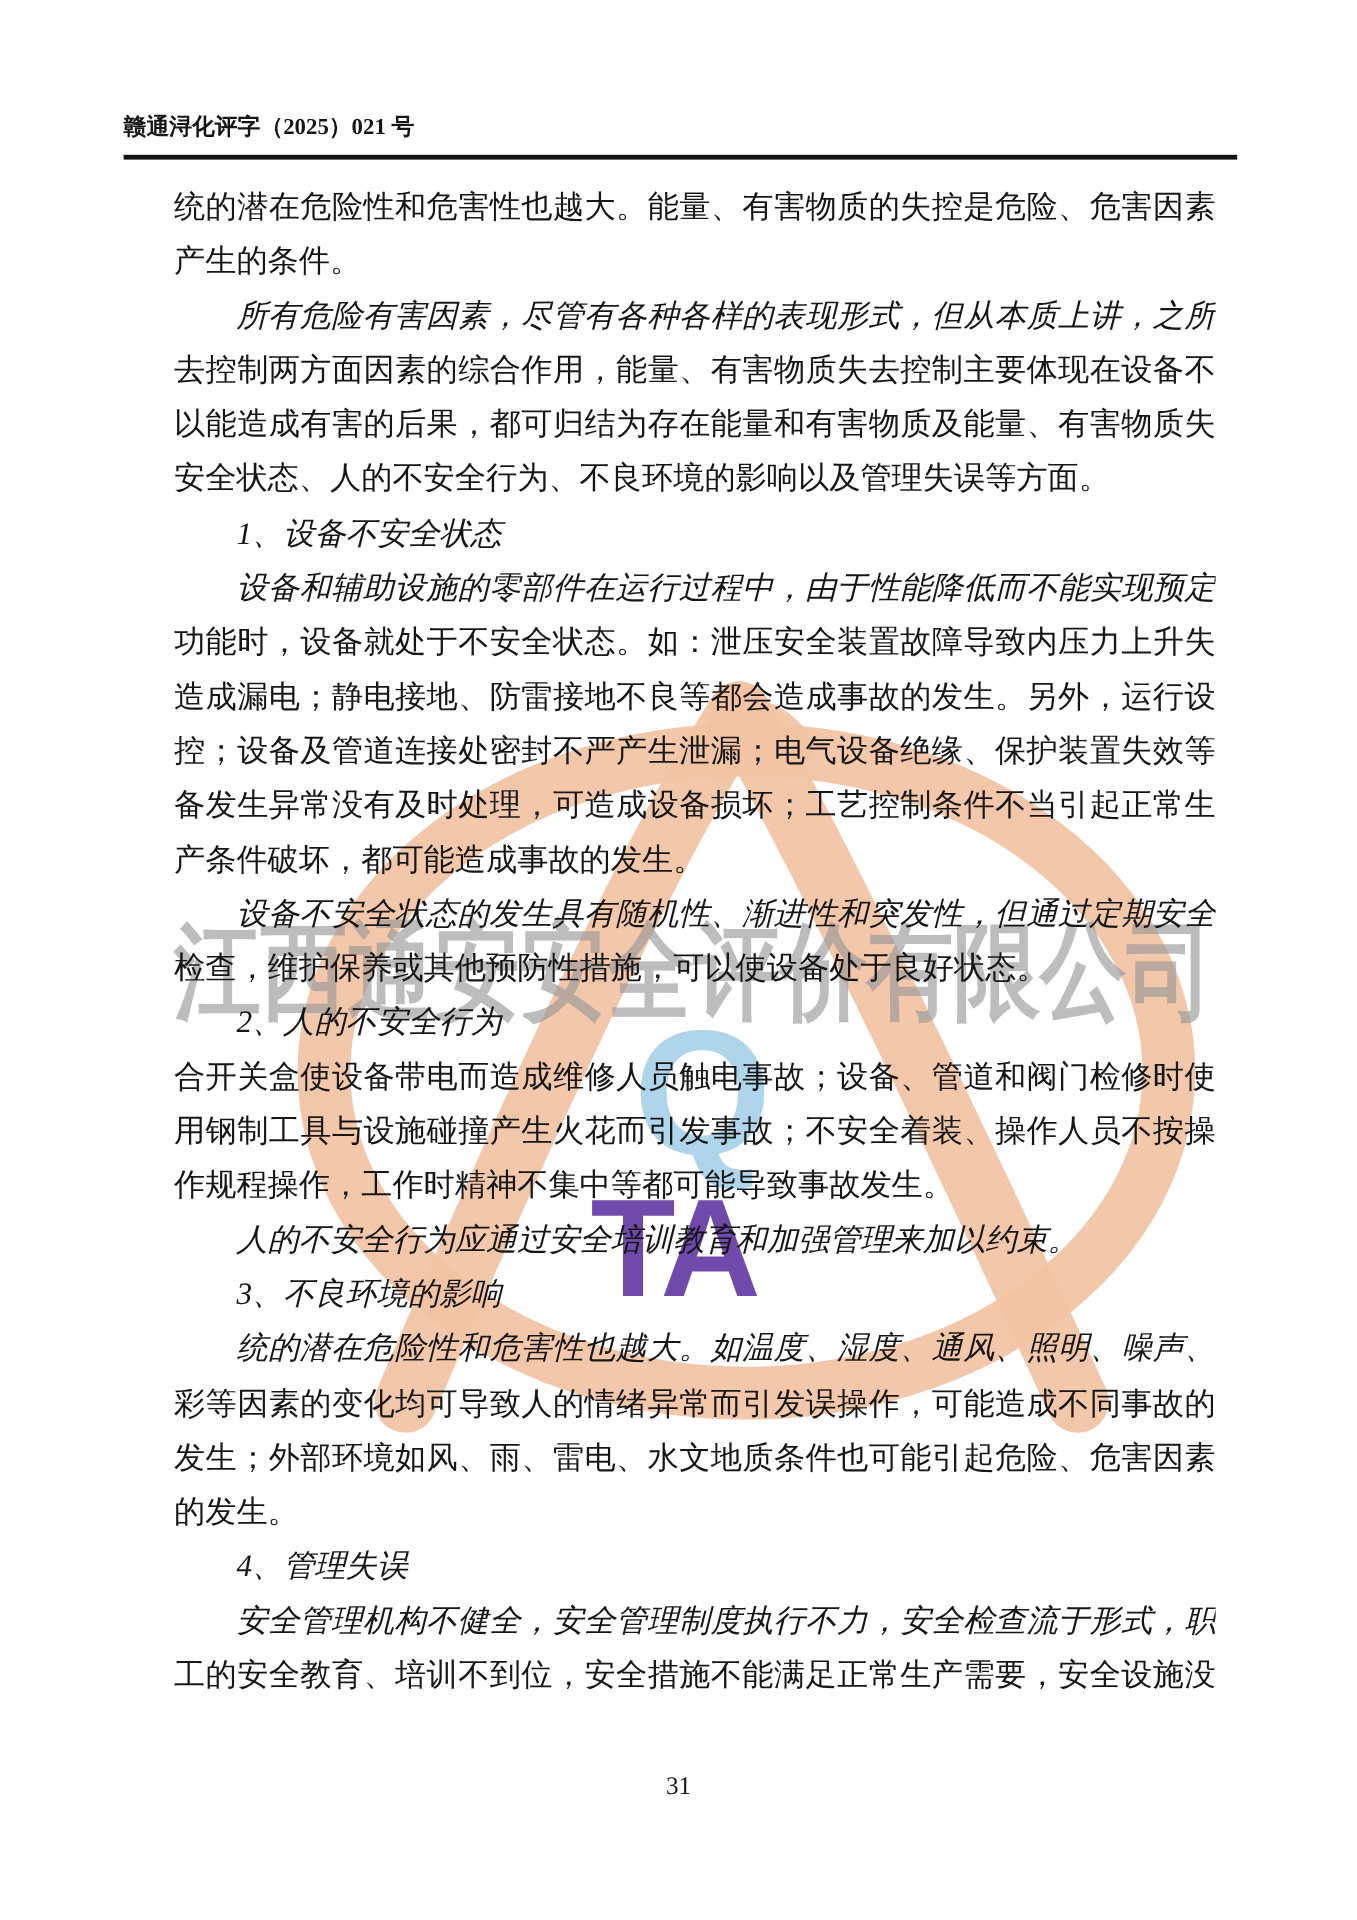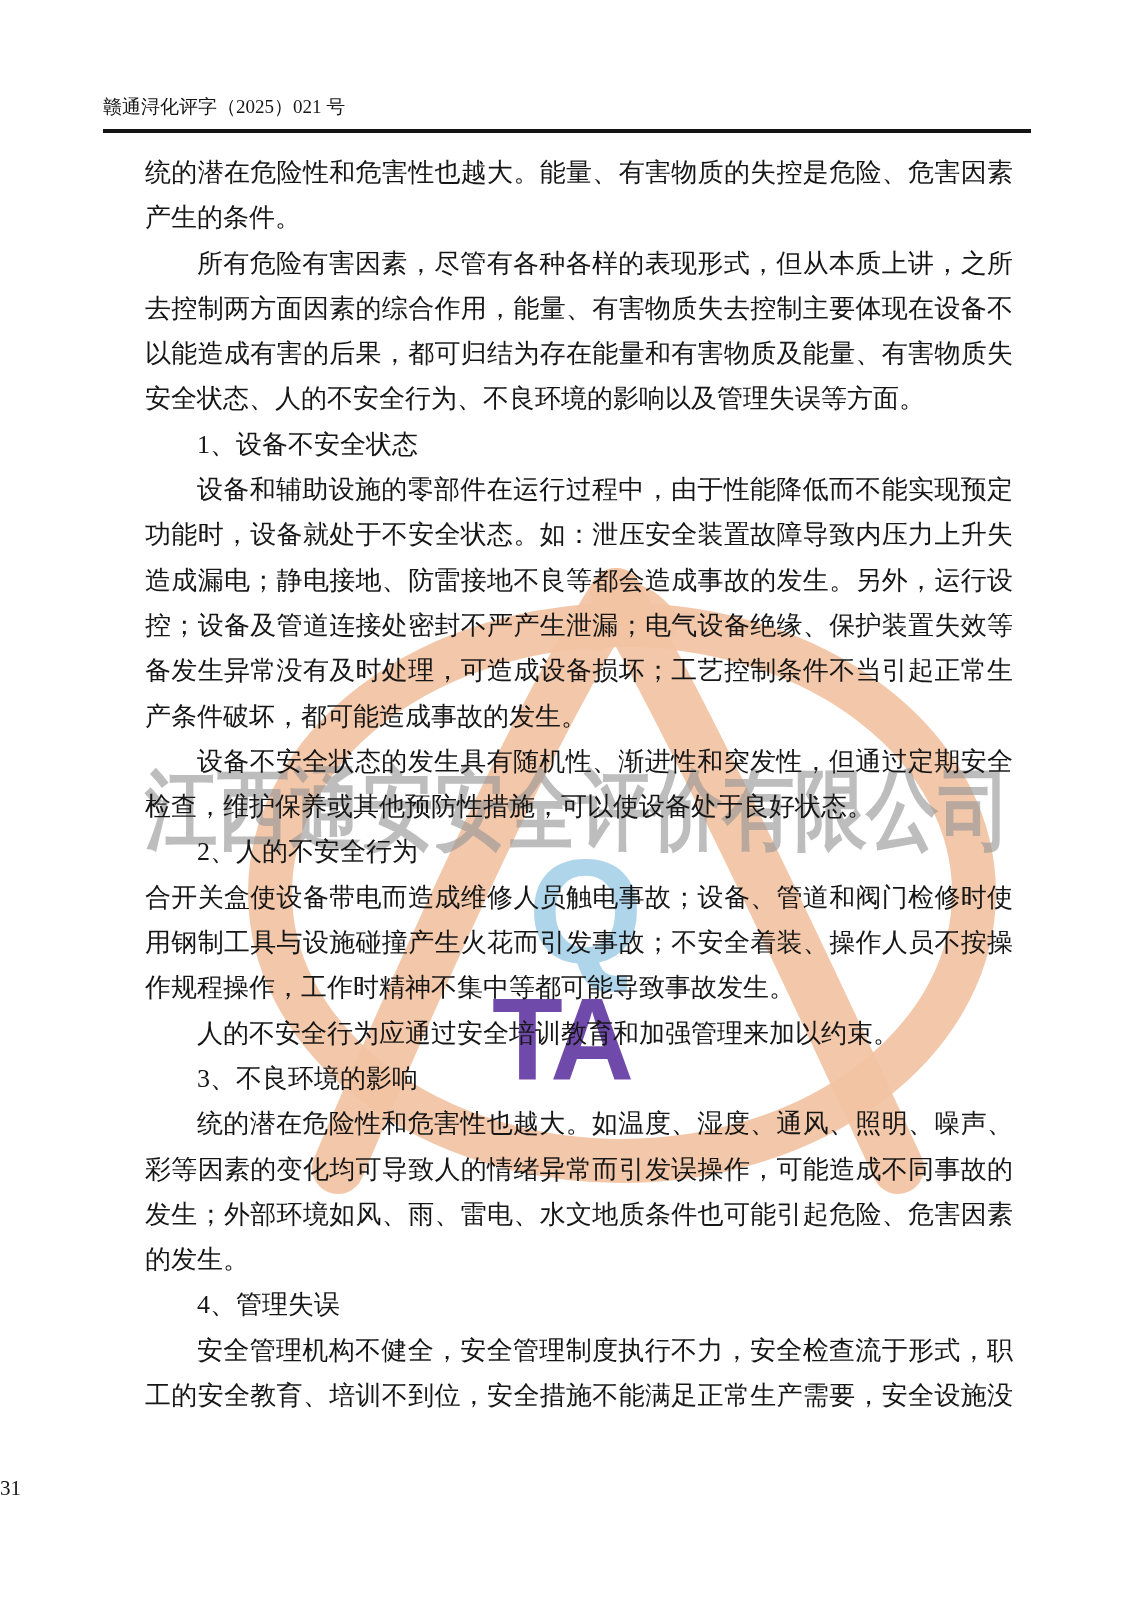--- a/index.html
+++ b/index.html
@@ -7,21 +7,21 @@
     width:1131px;height:1600px;position:relative;background:#ffffff;
     font-family:"Liberation Serif", serif;color:#161616;overflow:hidden;
   }
   
   .header{
     position:absolute;left:103px;top:94px;width:928px;
     display:flex;justify-content:space-between;align-items:flex-end;
     font-size:19px;line-height:26px;white-space:nowrap;
   }
   .header .left{text-decoration:underline;text-underline-offset:4px;}
-  .header .right{font-weight:normal;}
+  .header .right{font-weight:bold;}
   .header-rule{
     position:absolute;left:103px;top:129px;width:928px;height:4px;background:#141414;
   }
   
   .wm-svg{position:absolute;left:0;top:0;z-index:0;}
   .wm-monogram-q{
     position:absolute;left:528px;top:838px;z-index:1;
     font-family:"Liberation Sans",sans-serif;font-weight:bold;
     font-size:148px;line-height:148px;color:#9ccbe6;opacity:.8;
   }
@@ -42,24 +42,24 @@
     position:absolute;left:145px;top:150px;width:868px;z-index:3;
     font-size:26px;
   }
   .doc-body .line{
     height:45.3px;line-height:45.3px;white-space:nowrap;overflow:visible;
   }
   .doc-body .line.j{
     white-space:normal;text-align:justify;text-align-last:justify;
     text-justify:inter-character;overflow:hidden;
   }
-  .doc-body .line.ind{text-indent:2em;}
+  .doc-body .line.ind{text-indent:2em;font-style:italic;}
   
   .footer{
-    position:absolute;left:0;top:1476px;width:1131px;text-align:left;
+    position:absolute;left:0;top:1476px;width:1131px;text-align:center;
     font-size:21px;z-index:3;
   }
 </style>
 </head>
 <body>
 
 <svg class="wm-svg" width="1131" height="1600" viewBox="0 0 1131 1600" aria-hidden="true">
   <g fill="none" stroke="#f2c3a3" stroke-opacity="0.92">
     <ellipse cx="622" cy="893" rx="352" ry="268" stroke-width="44"></ellipse>
     <path d="M 338,1168 Q 520,742 616,594" stroke-width="52" stroke-linecap="round"></path>

